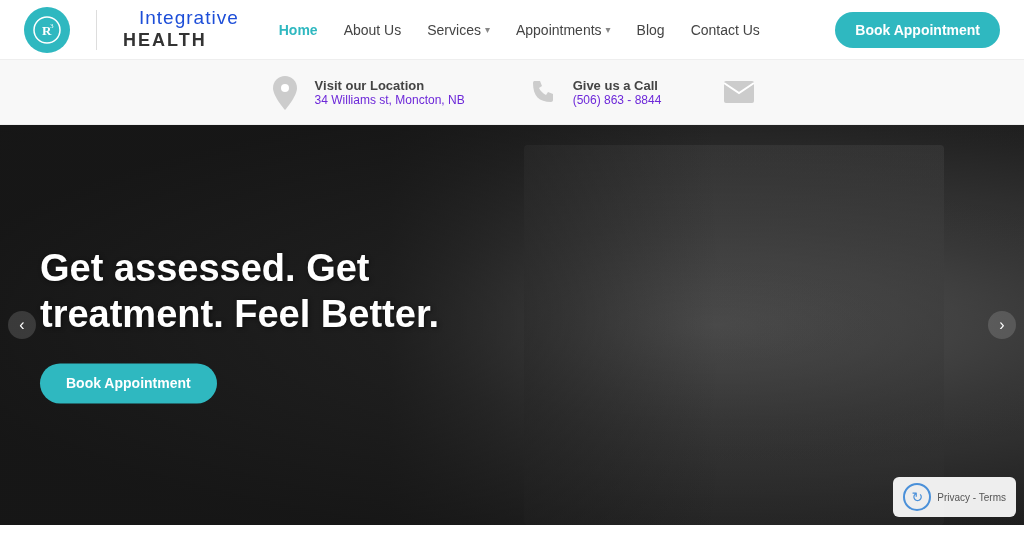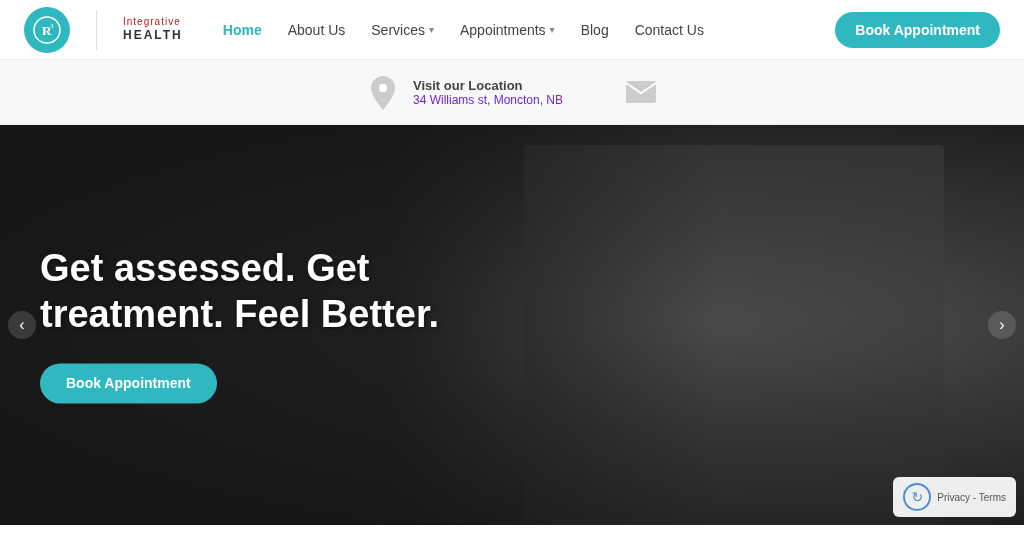--- a/index.html
+++ b/index.html
@@ -35,27 +35,28 @@
     .logo-circle svg {
       width: 28px;
       height: 28px;
     }
     .logo-text {
       display: flex;
       flex-direction: column;
       line-height: 1.2;
     }
     .logo-text .line1 {
-      font-size: 10px;
+      font-size: 19px;
       font-weight: 400;
-      color: #b91c1c;
+      color: #1d4ed8;
       letter-spacing: 1px;
+      margin-left: 16px;
     }
     .logo-text .line2 {
-      font-size: 12px;
+      font-size: 18px;
       font-weight: 700;
       color: #333;
       letter-spacing: 2px;
     }
     .logo-divider {
       width: 1px;
       height: 40px;
       background: #ddd;
       margin: 0 16px;
     }
@@ -259,20 +260,31 @@
         <path d="M16 2C9.4 2 4 7.4 4 14c0 8.4 12 22 12 22s12-13.6 12-22C28 7.4 22.6 2 16 2z" fill="#ccc"></path>
         <circle cx="16" cy="14" r="4" fill="white"></circle>
       </svg>
     </div>
     <div class="info-text">
       <div class="title">Visit our Location</div>
       <div class="subtitle">34 Williams st, Moncton, NB</div>
     </div>
   </div>
 
+  <div class="info-item">
+    <div class="info-icon">
+      <svg width="30" height="30" viewBox="0 0 30 30" fill="none">
+        <path d="M6 4h6l2 5-3 2c1.5 3 4 5.5 7 7l2-3 5 2v6c0 1.1-1 2-2 2C11 25 5 19 5 6c0-1.1.9-2 1-2z" fill="#ccc"></path>
+      </svg>
+    </div>
+    <div class="info-text">
+      <div class="title">Give us a Call</div>
+      <div class="subtitle">(506) 863 - 8844</div>
+    </div>
+  </div>
 
   <div class="info-item">
     <div class="info-icon">
       <svg width="34" height="26" viewBox="0 0 34 26" fill="none">
         <rect x="2" y="2" width="30" height="22" rx="2" fill="#ccc"></rect>
         <path d="M2 4l15 10L32 4" stroke="white" stroke-width="2"></path>
       </svg>
     </div>
   </div>
 </div>

